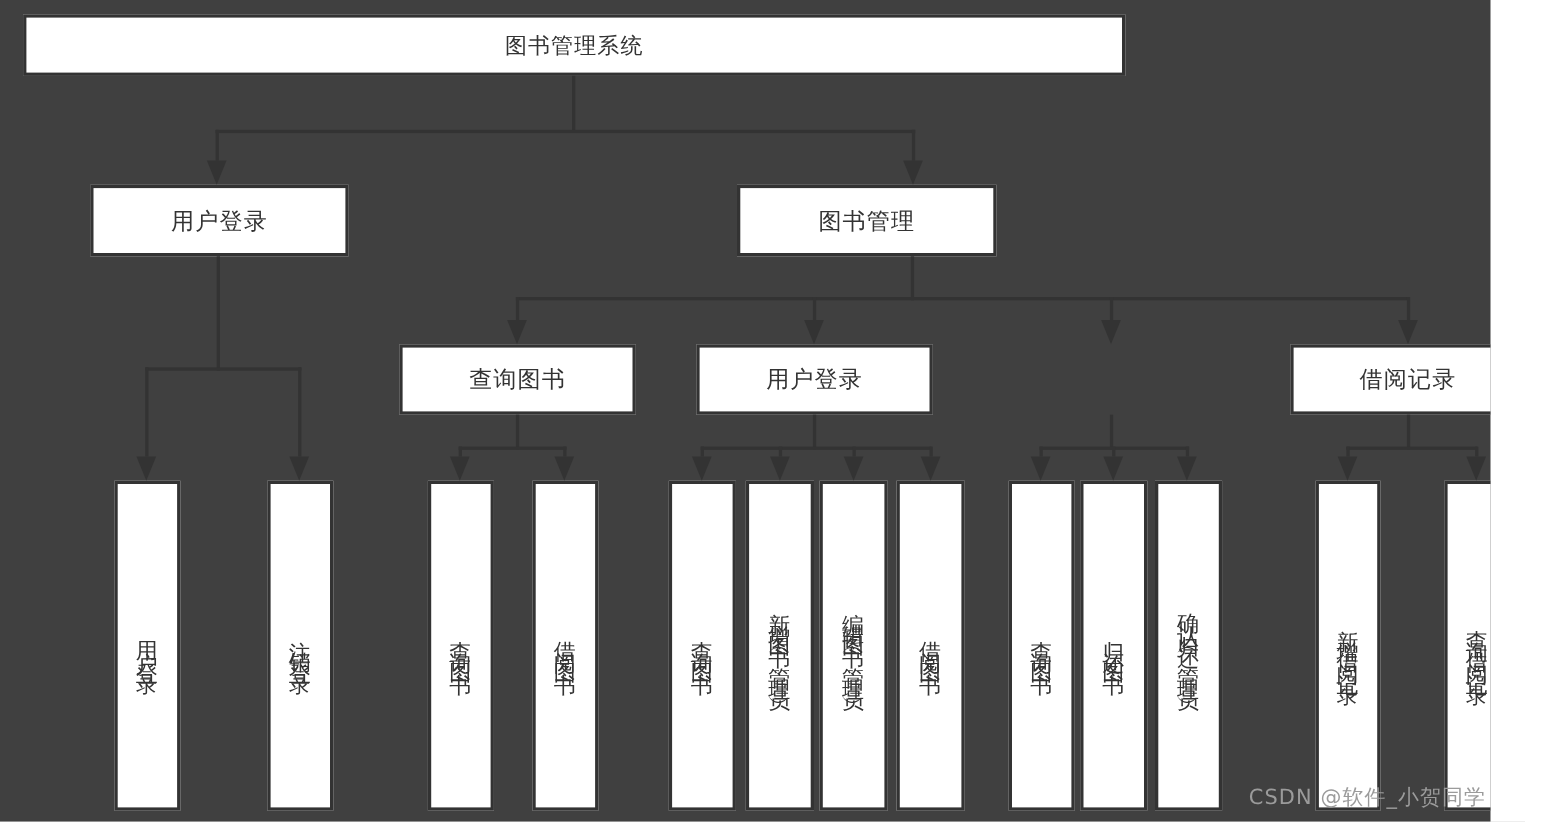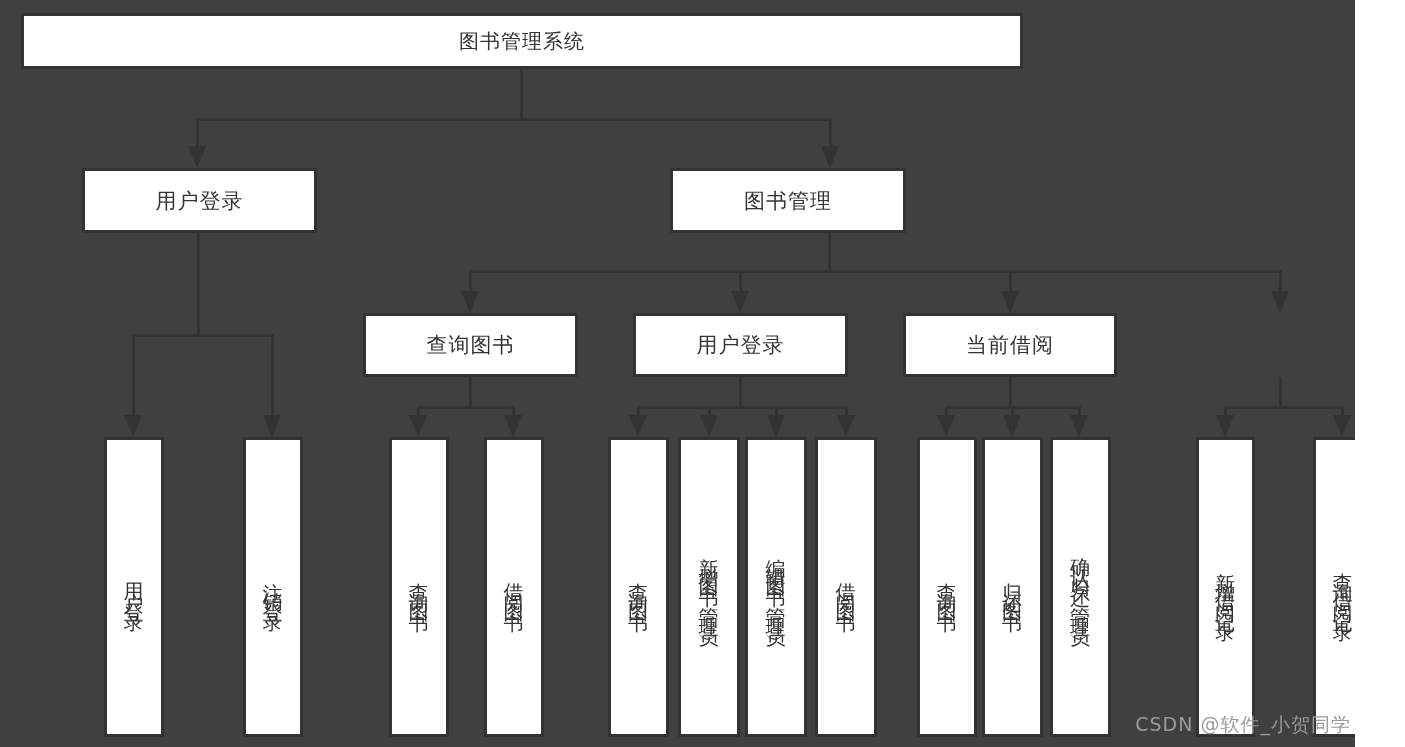--- a/index.html
+++ b/index.html
@@ -44,22 +44,22 @@
   <div class="node hnode" style="left:670px;top:168px;width:236px;height:65px;">
     <span>图书管理</span>
   </div>
 
   <div class="node hnode" style="left:363px;top:313px;width:215px;height:64px;">
     <span>查询图书</span>
   </div>
   <div class="node hnode" style="left:633px;top:313px;width:215px;height:64px;">
     <span>用户登录</span>
   </div>
-  <div class="node hnode" style="left:903px;top:313px;width:214px;height:64px;">
-    <span>当前借阅</span>
+  <div class="node hnode" style="left:1173px;top:313px;width:214px;height:64px;">
+    <span>借阅记录</span>
   </div>
 
   <div class="node leaf" style="left:104px;top:437px;width:60px;height:300px;">
     <span class="vtext">用户登录</span>
   </div>
   <div class="node leaf" style="left:243px;top:437px;width:60px;height:300px;">
     <span class="vtext">注销登录</span>
   </div>
 
   <div class="node leaf" style="left:389px;top:437px;width:60px;height:300px;">

